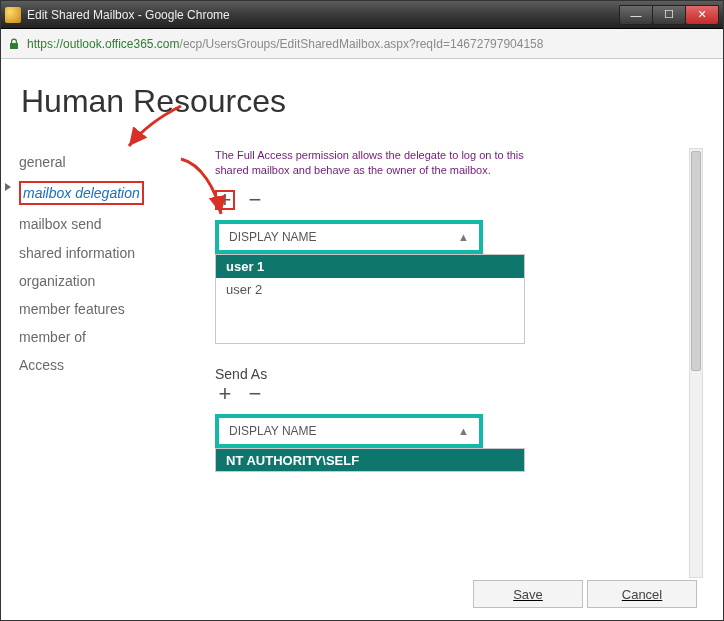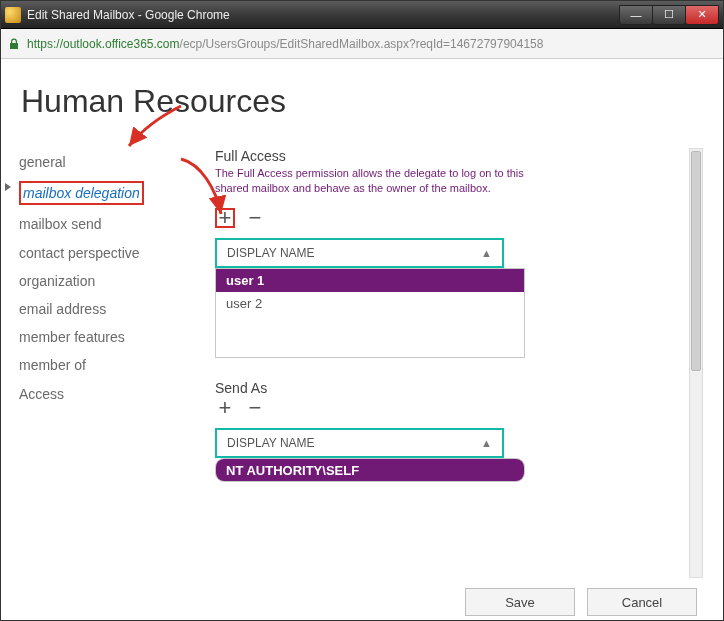--- a/index.html
+++ b/index.html
@@ -132,49 +132,50 @@
   .plusminus {
     width:20px;height:20px;
     display:flex;align-items:center;justify-content:center;
     color:#555;
     cursor:pointer;
     font-size:22px;
     line-height:1;
   }
   .redbox { border:2px solid #d93025; }
   .listhead {
-    border:2px solid #14b8a6;
+    border:4px solid #14b8a6;
     background:#fff;
     display:flex;
     align-items:center;
     justify-content:space-between;
     padding:6px 10px;
     font-size:12px;
     color:#555;
-    width:289px;
+    width:268px;
   }
   .sortarrow { color:#777; font-size:11px; }
   .listbox {
     border:1px solid #c8c8c8;
     width:310px;
   }
   .listbox.h1 { height:90px; }
-  .listbox.h2 { height:24px; overflow:hidden;border-radius:9px; }
+  .listbox.h2 { height:24px; overflow:hidden; }
   .row {
     padding:4px 10px;
     font-size:13px;
     color:#555;
   }
-  .row.sel { background:#701a75; color:#fff; font-weight:600; }
+  .row.sel { background:#0f766e; color:#fff; font-weight:600; }
   .btnrow {
     position:absolute;
     right: 26px;
-    bottom: 4px;
-    display:flex;
-    gap:12px;
+    bottom: 12px;
+    display:flex;
+    gap:4px;
+    text-decoration:underline;
   }
   .btn {
     width:110px; height:28px;
     border:1px solid #bfbfbf;
     background:#f4f4f4;
     color:#444;
     font-size:13px;
     display:flex;align-items:center;justify-content:center;
     cursor:pointer;
   }
@@ -232,31 +233,29 @@
 
   <div class="layout">
 
     <div class="sidebar">
       <div class="side-item"><span>general</span></div>
       <div class="side-item selected">
         <span class="marker"></span>
         <span class="boxed">mailbox delegation</span>
       </div>
       <div class="side-item"><span>mailbox send</span></div>
-      <div class="side-item"><span>contact perspective</span></div>
+      <div class="side-item"><span>shared information</span></div>
       <div class="side-item"><span>organization</span></div>
-      <div class="side-item"><span>email address</span></div>
       <div class="side-item"><span>member features</span></div>
       <div class="side-item"><span>member of</span></div>
       <div class="side-item"><span>Access</span></div>
     </div>
 
     <div class="main">
 
-      <div class="section-title">Full Access</div>
       <div class="desc">The Full Access permission allows the delegate to log on to this shared mailbox and behave as the owner of the mailbox.</div>
       <div class="toolbar">
         <div class="plusminus redbox">
             <span>+</span>
           </div>
         <div class="plusminus">
             <span>−</span>
           </div>
       </div>
       <div class="listhead">

